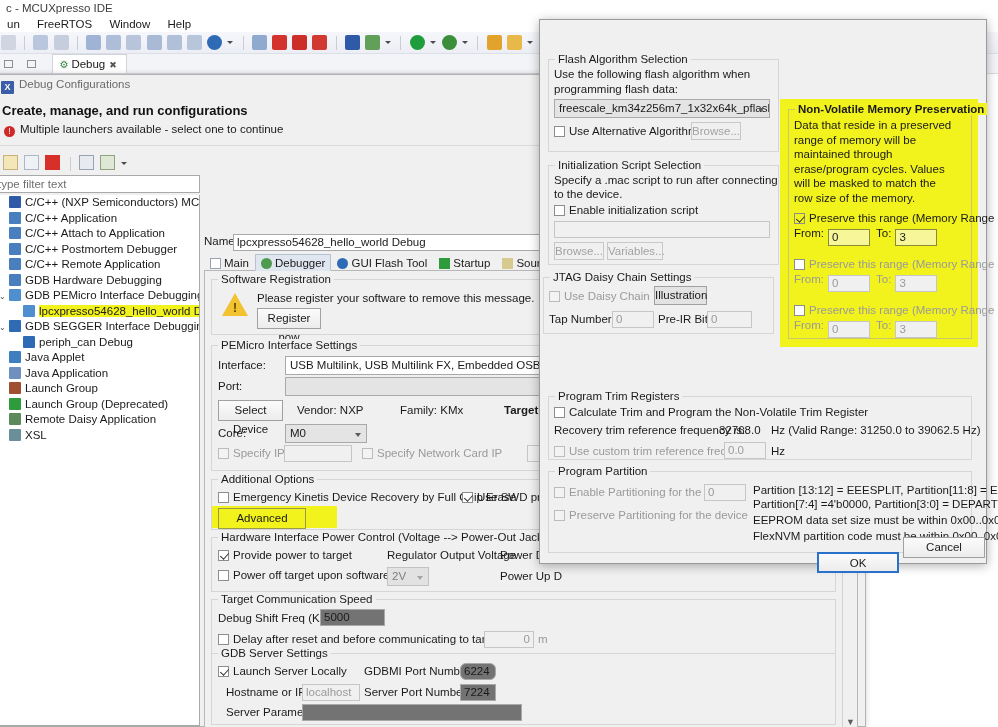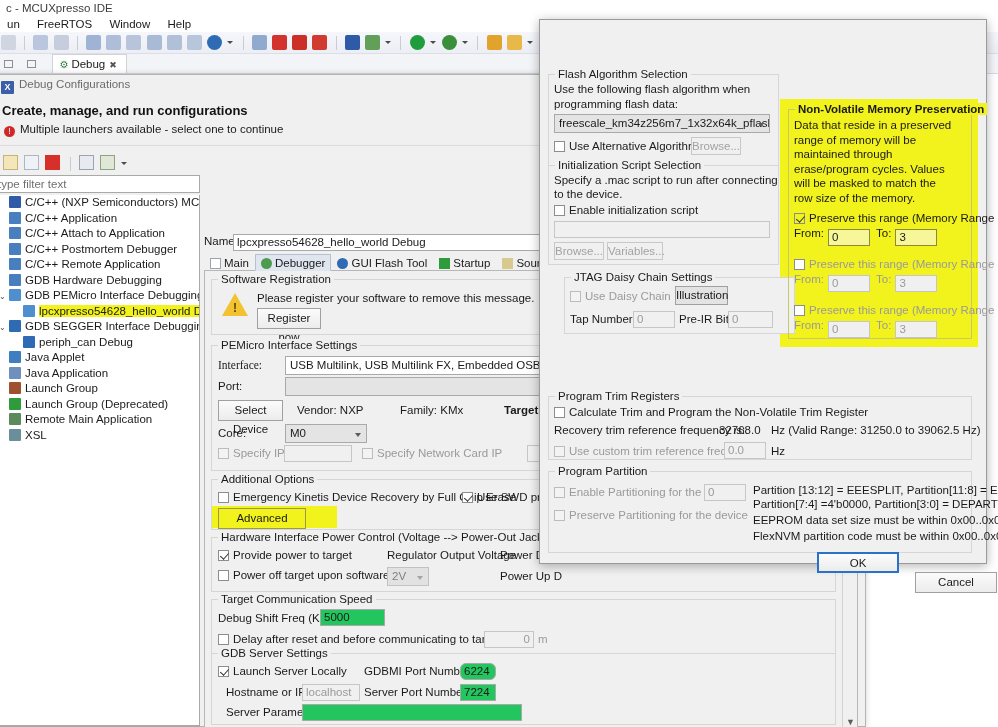--- a/index.html
+++ b/index.html
@@ -149,21 +149,21 @@
   .lbl-s { font-size:11.5px; color:#1a1a1a; white-space:nowrap;}
   .dim { color:#9a9a9a; }
 
   .cb { display:inline-block; width:11px; height:11px; border:1px solid #8d8d8d;
         background:#fff; vertical-align:-2px; margin-right:4px; position:relative;}
   .cb.dis { border-color:#bcbcbc; background:#f3f3f3;}
   .cb.on:after {
     content:""; position:absolute; left:3px; top:0px; width:3.5px; height:7px;
     border:solid #2b2b2b; border-width:0 1.6px 1.6px 0; transform:rotate(42deg);
   }
-  .tf { border:1px solid #a9a9a9; background:#22c55e; font-size:11.5px; padding:0 3px; line-height:15px; height:17px;}
+  .tf { border:1px solid #a9a9a9; background:#737373; font-size:11.5px; padding:0 3px; line-height:15px; height:17px;}
   .tf.dis { background:#f0f0f0; color:#9a9a9a; border-color:#c6c6c6;}
   .btn {
     border:1px solid #a0a0a0; background:linear-gradient(#fbfbfb,#ececec);
     font-size:11.5px; text-align:center; color:#1a1a1a; line-height:19px; height:21px;
   }
   .btn.dis { color:#a2a2a2; border-color:#c8c8c8; background:#f0f0f0;}
   .sel-box {
     border:1px solid #a9a9a9; background:#fff; font-size:11.5px; height:19px;
     line-height:17px; padding:0 16px 0 4px; position:relative; white-space:nowrap; overflow:hidden;
   }
@@ -308,21 +308,21 @@
         <div class="tnode" style="padding-left: 4px;"><span class="arrow"></span><span class="ic" style="background: rgb(74, 127, 191);"></span><span class="lbl">C/C++ Remote Application</span></div>
         <div class="tnode" style="padding-left: 4px;"><span class="arrow"></span><span class="ic" style="background: rgb(74, 127, 191);"></span><span class="lbl">GDB Hardware Debugging</span></div>
         <div class="tnode" style="padding-left: 4px;"><span class="arrow">⌄</span><span class="ic" style="background: rgb(79, 143, 208);"></span><span class="lbl">GDB PEMicro Interface Debugging</span></div>
         <div class="tnode hl" style="padding-left: 18px;"><span class="arrow"></span><span class="ic" style="background: rgb(79, 143, 208);"></span><span class="lbl">lpcxpresso54628_hello_world Debug</span></div>
         <div class="tnode" style="padding-left: 4px;"><span class="arrow">⌄</span><span class="ic" style="background: rgb(47, 107, 181);"></span><span class="lbl">GDB SEGGER Interface Debugging</span></div>
         <div class="tnode" style="padding-left: 18px;"><span class="arrow"></span><span class="ic" style="background: rgb(47, 107, 181);"></span><span class="lbl">periph_can Debug</span></div>
         <div class="tnode" style="padding-left: 4px;"><span class="arrow"></span><span class="ic" style="background: rgb(63, 127, 191);"></span><span class="lbl">Java Applet</span></div>
         <div class="tnode" style="padding-left: 4px;"><span class="arrow"></span><span class="ic" style="background: rgb(111, 143, 191);"></span><span class="lbl">Java Application</span></div>
         <div class="tnode" style="padding-left: 4px;"><span class="arrow"></span><span class="ic" style="background: rgb(160, 80, 48);"></span><span class="lbl">Launch Group</span></div>
         <div class="tnode" style="padding-left: 4px;"><span class="arrow"></span><span class="ic" style="background: rgb(46, 155, 60);"></span><span class="lbl">Launch Group (Deprecated)</span></div>
-        <div class="tnode" style="padding-left: 4px;"><span class="arrow"></span><span class="ic" style="background: rgb(92, 138, 92);"></span><span class="lbl">Remote Main Application</span></div>
+        <div class="tnode" style="padding-left: 4px;"><span class="arrow"></span><span class="ic" style="background: rgb(92, 138, 92);"></span><span class="lbl">Remote Daisy Application</span></div>
         <div class="tnode" style="padding-left: 4px;"><span class="arrow"></span><span class="ic" style="background: rgb(106, 143, 154);"></span><span class="lbl">XSL</span></div>
       </div>
 
     <div class="tree-scroll">
       
       
       
     </div>
 
     <div class="cfg-name-row">Name:</div>
@@ -336,21 +336,21 @@
 
       <div class="group" style="left:6px; top:8px; width:625px; height:56px;">
         <span class="gl">Software Registration</span>
         <span class="warn-tri" style="left:10px; top:13px;"></span>
         <span class="lbl-s" style="position:absolute;left:45px;top:12px;">Please register your software to remove this message.</span>
         <div class="btn" style="position:absolute;left:45px;top:28px;width:64px;">Register now</div>
       </div>
 
       <div class="group" style="left:6px; top:74px; width:625px; height:126px;">
         <span class="gl">PEMicro Interface Settings</span>
-        <span class="lbl-s" style="position:absolute;left:6px;top:13px;font-family:Liberation Serif, serif;">Interface:</span>
+        <span class="lbl-s" style="position:absolute;left:6px;top:13px;">Interface:</span>
         <div class="sel-box" style="position:absolute;left:73px;top:10px;width:320px;">USB Multilink, USB Multilink FX, Embedded OSBDM/OSJTA</div>
         <span class="lbl-s" style="position:absolute;left:6px;top:34px;">Port:</span>
         <div class="sel-box grey" style="position:absolute;left:73px;top:31px;width:320px;"></div>
         <div class="btn" style="position:absolute;left:6px;top:54px;width:65px;">Select Device</div>
         <span class="lbl-s" style="position:absolute;left:85px;top:58px;">Vendor: NXP</span>
         <span class="lbl-s" style="position:absolute;left:188px;top:58px;">Family: KMx</span>
         <span class="lbl-s" style="position:absolute;left:292px;top:58px;font-weight:bold;">Target: KM</span>
         <span class="lbl-s" style="position:absolute;left:6px;top:81px;">Core:</span>
         <div class="sel-box grey" style="position:absolute;left:73px;top:78px;width:82px;">M0</div>
         <span class="lbl-s dim" style="position:absolute;left:6px;top:101px;text-align:center;"><span class="cb dis"></span><span>Specify IP</span></span>
@@ -407,40 +407,40 @@
     </div>
 
   </div>
 
   <div class="dlg-adv">
 
     <div class="adv-body">
 
       <div class="nvm-hl"></div>
 
-      <div class="group" style="left:8px; top:15px; width:231px; height:93px;margin-top:15px;">
+      <div class="group" style="left:8px; top:15px; width:231px; height:93px;">
         <span class="gl">Flash Algorithm Selection</span>
         <span class="lbl-s" style="position:absolute;left:5px;top:8px;">Use the following flash algorithm when</span>
         <span class="lbl-s" style="position:absolute;left:5px;top:23px;">programming flash data:</span>
         <div class="sel-box grey" style="position:absolute;left:5px;top:39px;width:216px;">freescale_km34z256m7_1x32x64k_pflash.arp</div>
         <span class="lbl-s" style="position:absolute;left:5px;top:65px;"><span class="cb"></span><span>Use Alternative Algorithm</span></span>
         <div class="btn dis" style="position:absolute;left:142px;top:62px;width:50px;height:18px;line-height:16px;">Browse...</div>
       </div>
 
       <div class="group" style="left:8px; top:121px; width:231px; height:100px;">
         <span class="gl">Initialization Script Selection</span>
         <span class="lbl-s" style="position:absolute;left:5px;top:8px;">Specify a .mac script to run after connecting</span>
         <span class="lbl-s" style="position:absolute;left:5px;top:22px;">to the device.</span>
         <span class="lbl-s" style="position:absolute;left:5px;top:38px;"><span class="cb"></span><span>Enable initialization script</span></span>
         <div class="tf dis" style="position:absolute;left:5px;top:55px;width:216px;"></div>
         <div class="btn dis" style="position:absolute;left:5px;top:76px;width:50px;height:18px;line-height:16px;">Browse...</div>
         <div class="btn dis" style="position:absolute;left:58px;top:76px;width:56px;height:18px;line-height:16px;">Variables...</div>
       </div>
 
-      <div class="group" style="left:24px; top:233px; width:231px; height:57px;">
+      <div class="group" style="left:3px; top:233px; width:231px; height:57px;">
         <span class="gl">JTAG Daisy Chain Settings</span>
         <span class="lbl-s dim" style="position:absolute;left:5px;top:12px;"><span class="cb dis"></span><span>Use Daisy Chain</span></span>
         <div class="btn" style="position:absolute;left:110px;top:8px;width:53px;height:19px;line-height:17px;background:#e3e3e3;">Illustration</div>
         <span class="lbl-s" style="position:absolute;left:5px;top:35px;">Tap Number:</span>
         <div class="tf dis" style="position:absolute;left:68px;top:33px;width:42px;">0</div>
         <span class="lbl-s" style="position:absolute;left:114px;top:35px;">Pre-IR Bits:</span>
         <div class="tf dis" style="position:absolute;left:163px;top:33px;width:45px;">0</div>
       </div>
 
 
@@ -486,17 +486,17 @@
         <span class="lbl-s dim" style="position:absolute;left:5px;top:14px;"><span class="cb dis"></span><span>Enable Partitioning for the device</span></span>
         <div class="tf dis" style="position:absolute;left:155px;top:12px;width:42px;">0</div>
         <span class="lbl-s dim" style="position:absolute;left:5px;top:37px;"><span class="cb dis"></span><span>Preserve Partitioning for the device</span></span>
         <span class="lbl-s" style="position:absolute;left:204px;top:12px;">Partition [13:12] = EEESPLIT, Partition[11:8] = EEESIZE</span>
         <span class="lbl-s" style="position:absolute;left:204px;top:26px;">Partition[7:4] =4'b0000, Partition[3:0] = DEPART</span>
         <span class="lbl-s" style="position:absolute;left:204px;top:42px;">EEPROM data set size must be within 0x00..0x00</span>
         <span class="lbl-s" style="position:absolute;left:204px;top:58px;">FlexNVM partition code must be within 0x00..0x00</span>
       </div>
 
       <div class="btn" style="position:absolute;left:277px;top:508px;width:82px;border:2px solid #2a72c9;">OK</div>
-      <div class="btn" style="position:absolute;left:363px;top:528px;width:82px;margin-left:12px;">Cancel</div>
+      <div class="btn" style="position:absolute;left:363px;top:493px;width:82px;">Cancel</div>
     </div>
   </div>
 
 </div>
 
 </body></html>

